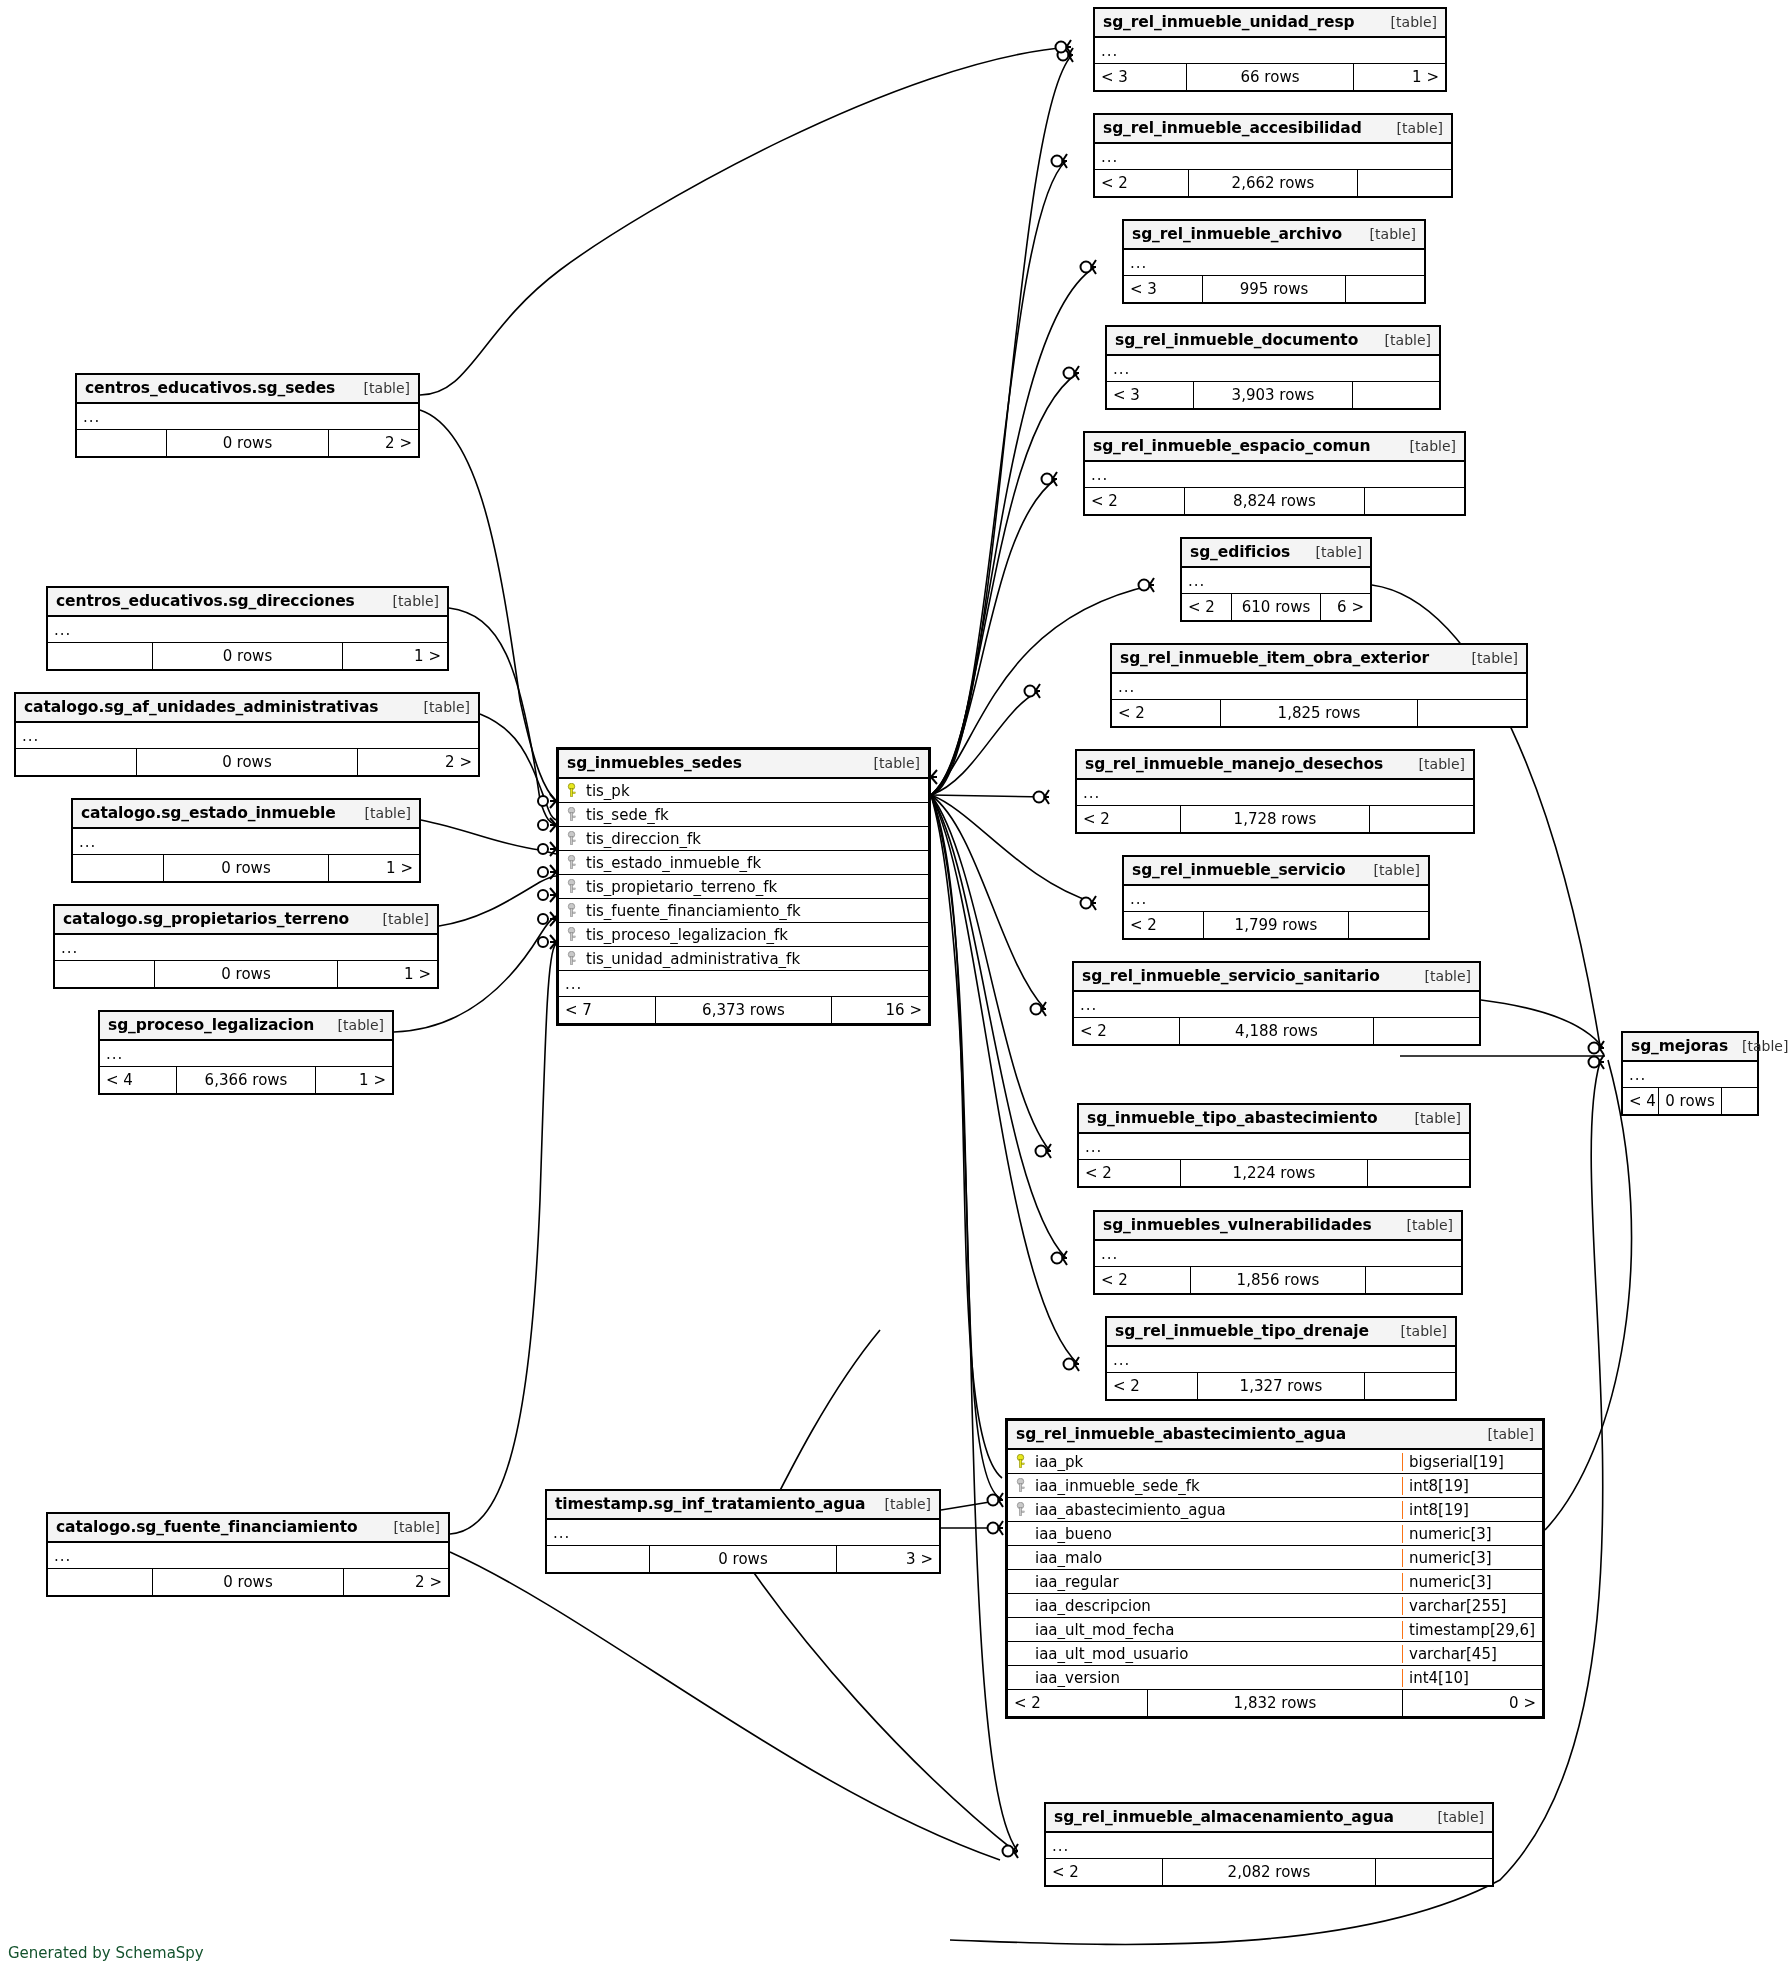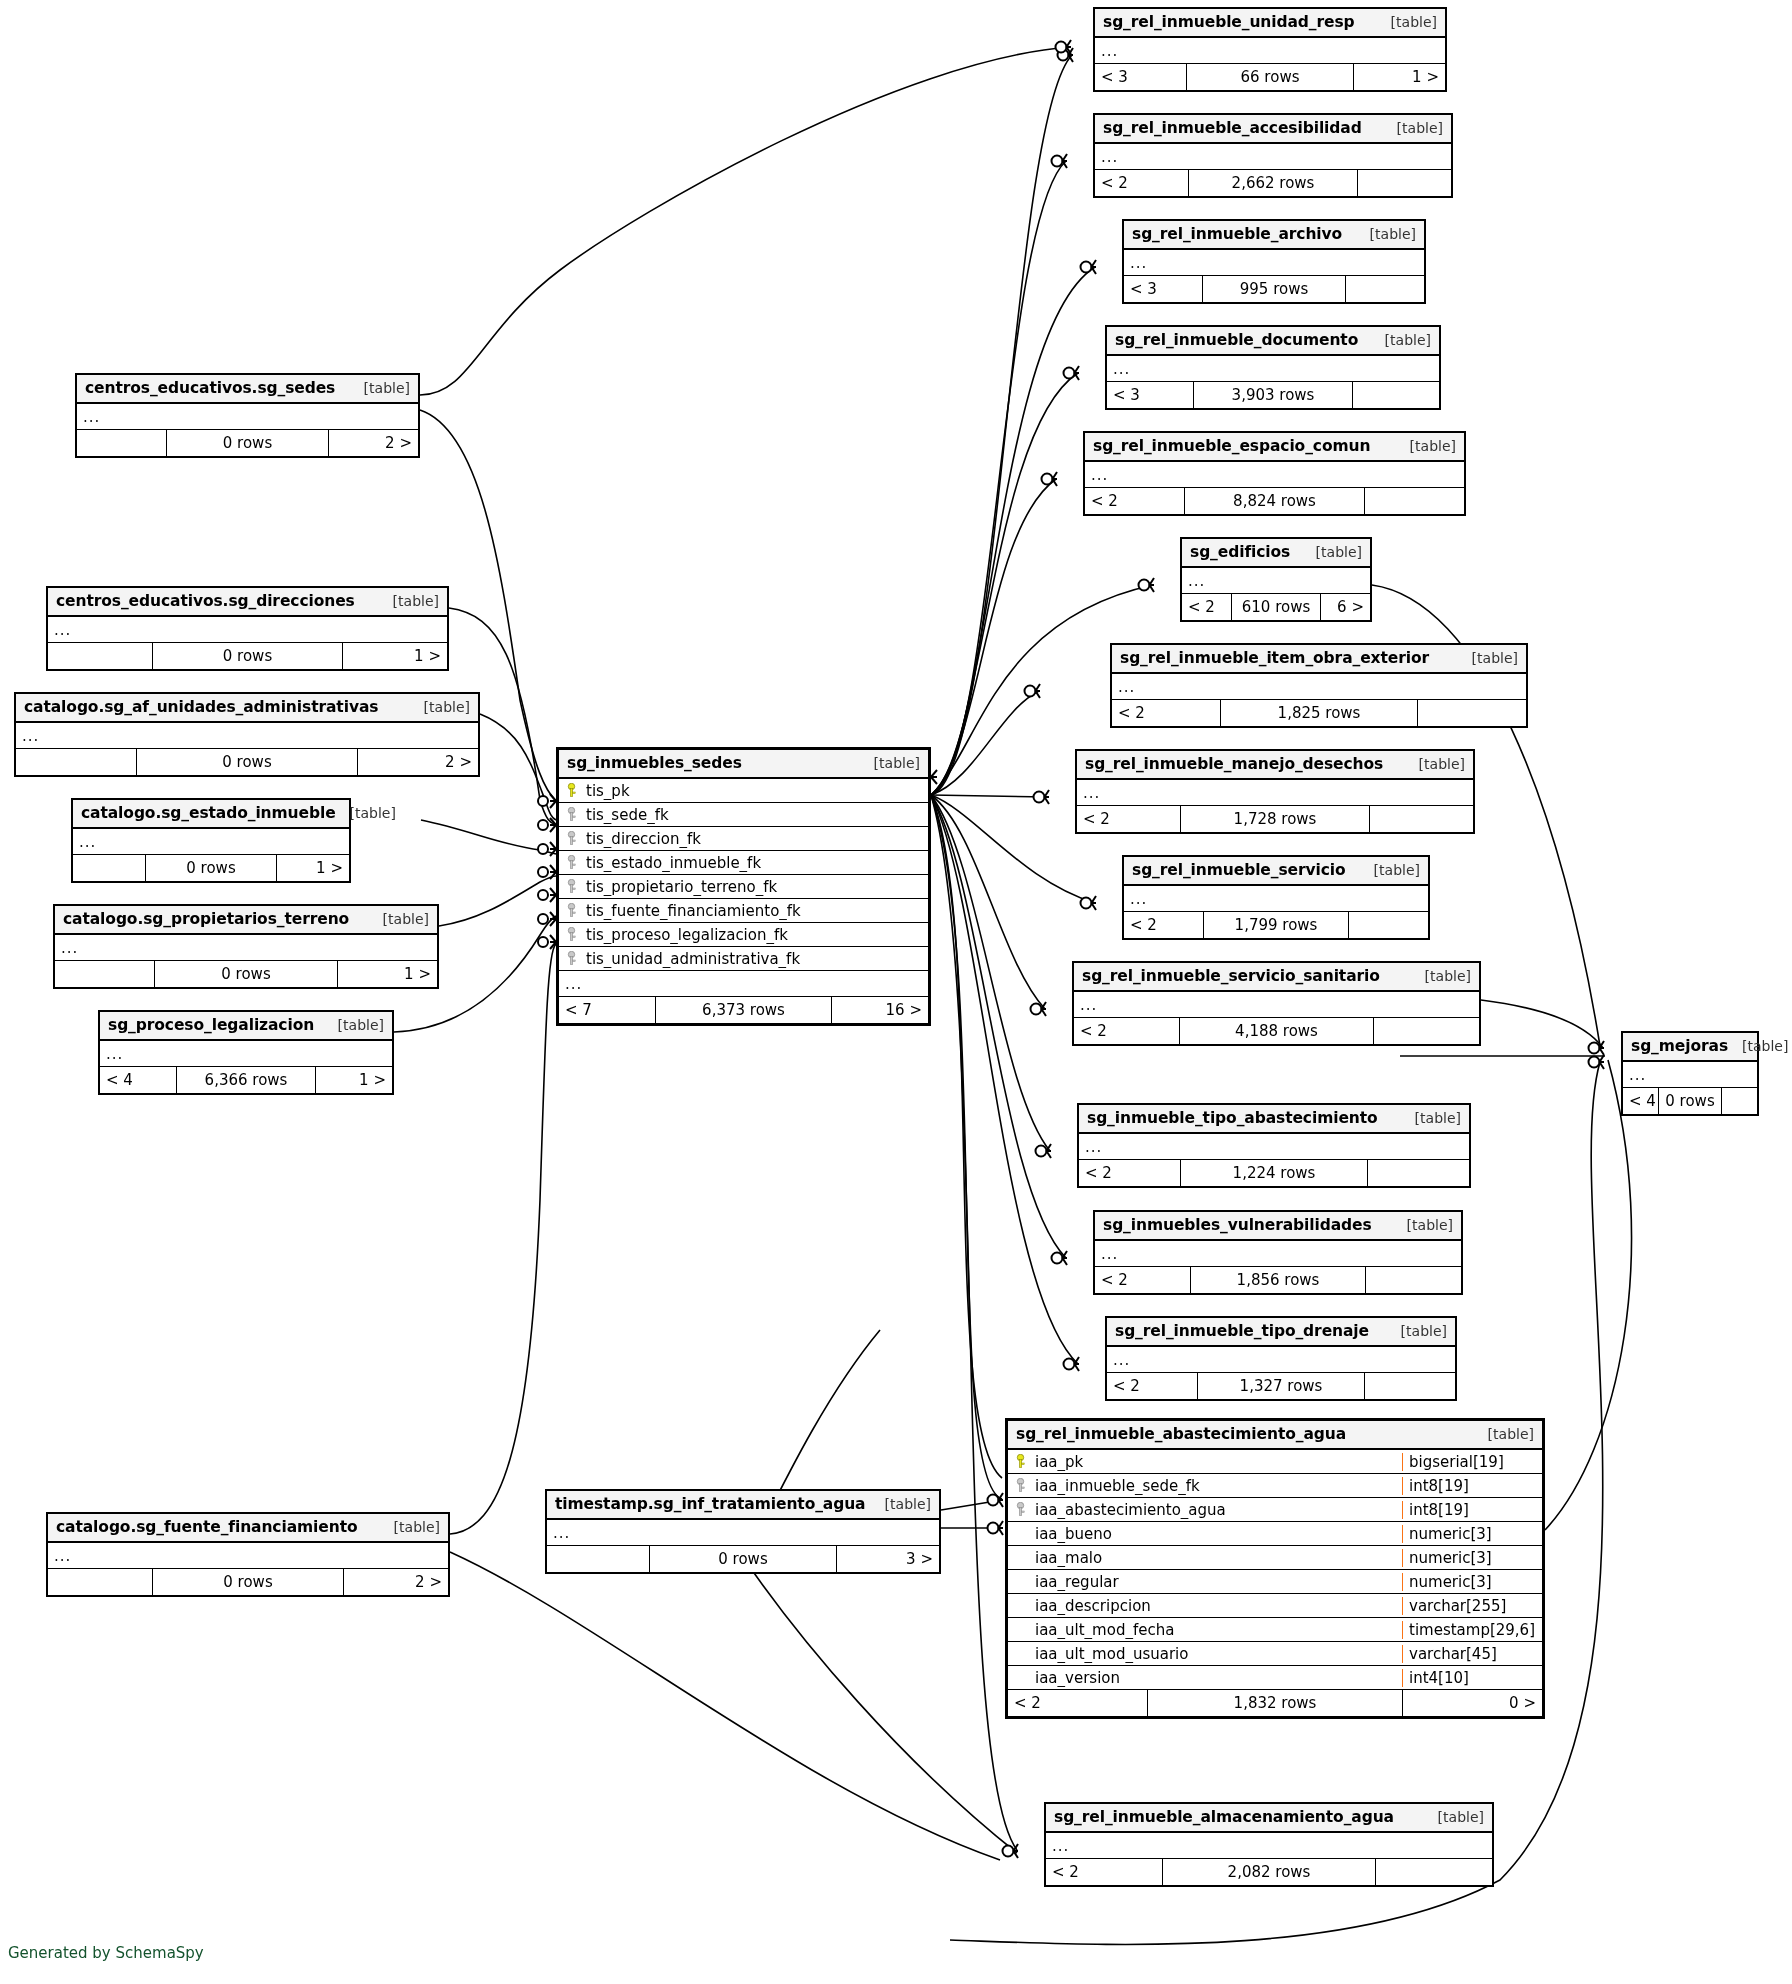--- a/index.html
+++ b/index.html
@@ -426,21 +426,21 @@
           <span class="tname">catalogo.sg_af_unidades_administrativas</span>
           <span class="ttag">[table]</span>
         </div>
         <div class="ellipsis">...</div>
         <div class="foot">
           <div class="fl"></div>
           <div class="fc">0 rows</div>
           <div class="fr">2 &gt;</div>
         </div>
       </div>
-      <div class="tbl" style="left: 71px; top: 798px; width: 280px;">
+      <div class="tbl" style="left: 71px; top: 798px; width: 350px;">
         <div class="hdr">
           <span class="tname">catalogo.sg_estado_inmueble</span>
           <span class="ttag">[table]</span>
         </div>
         <div class="ellipsis">...</div>
         <div class="foot">
           <div class="fl"></div>
           <div class="fc">0 rows</div>
           <div class="fr">1 &gt;</div>
         </div>

